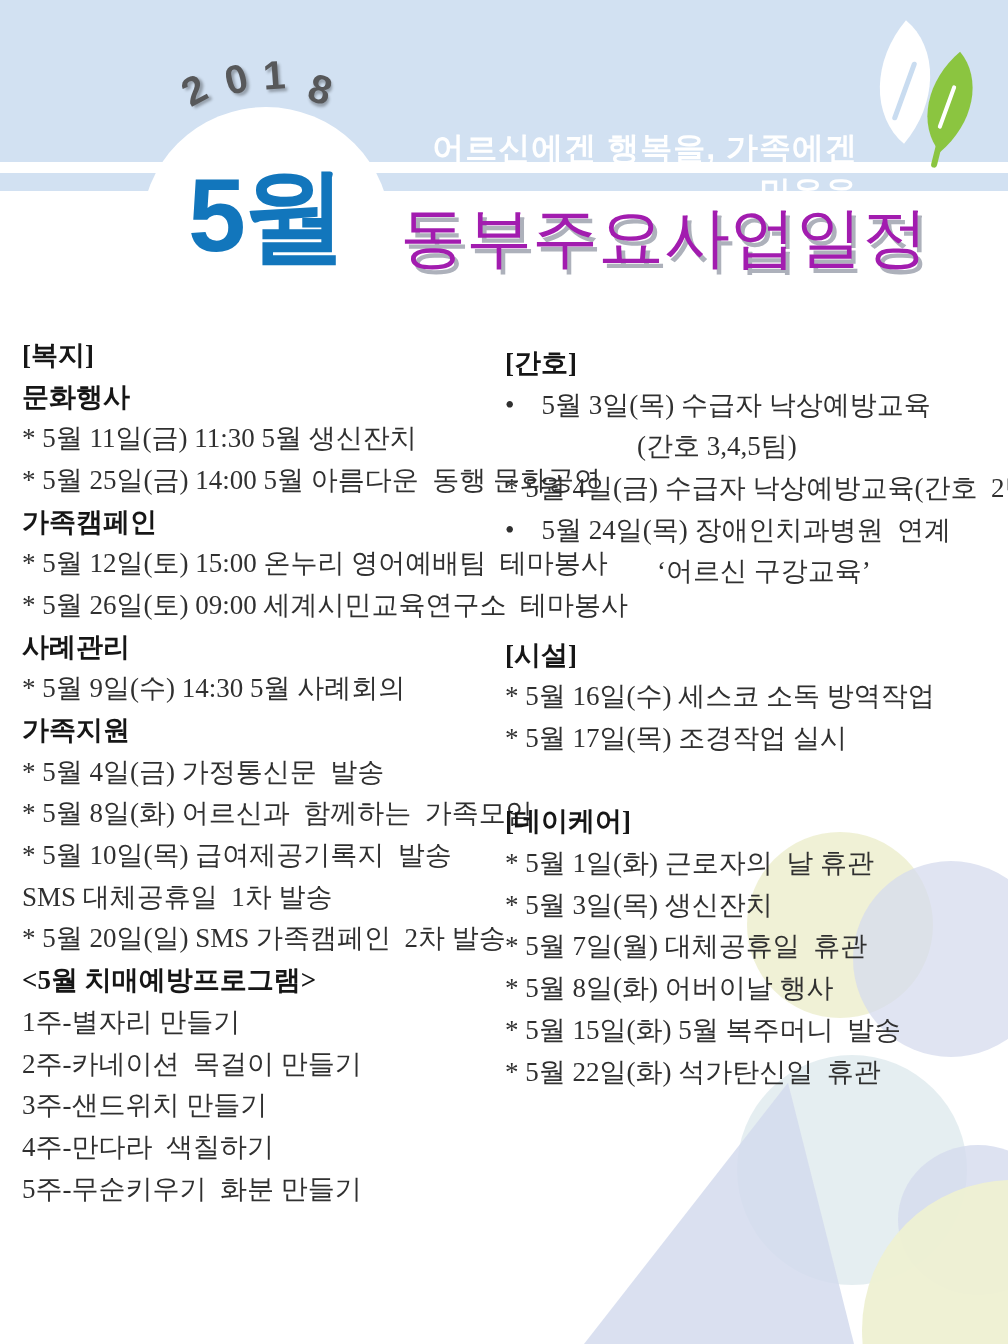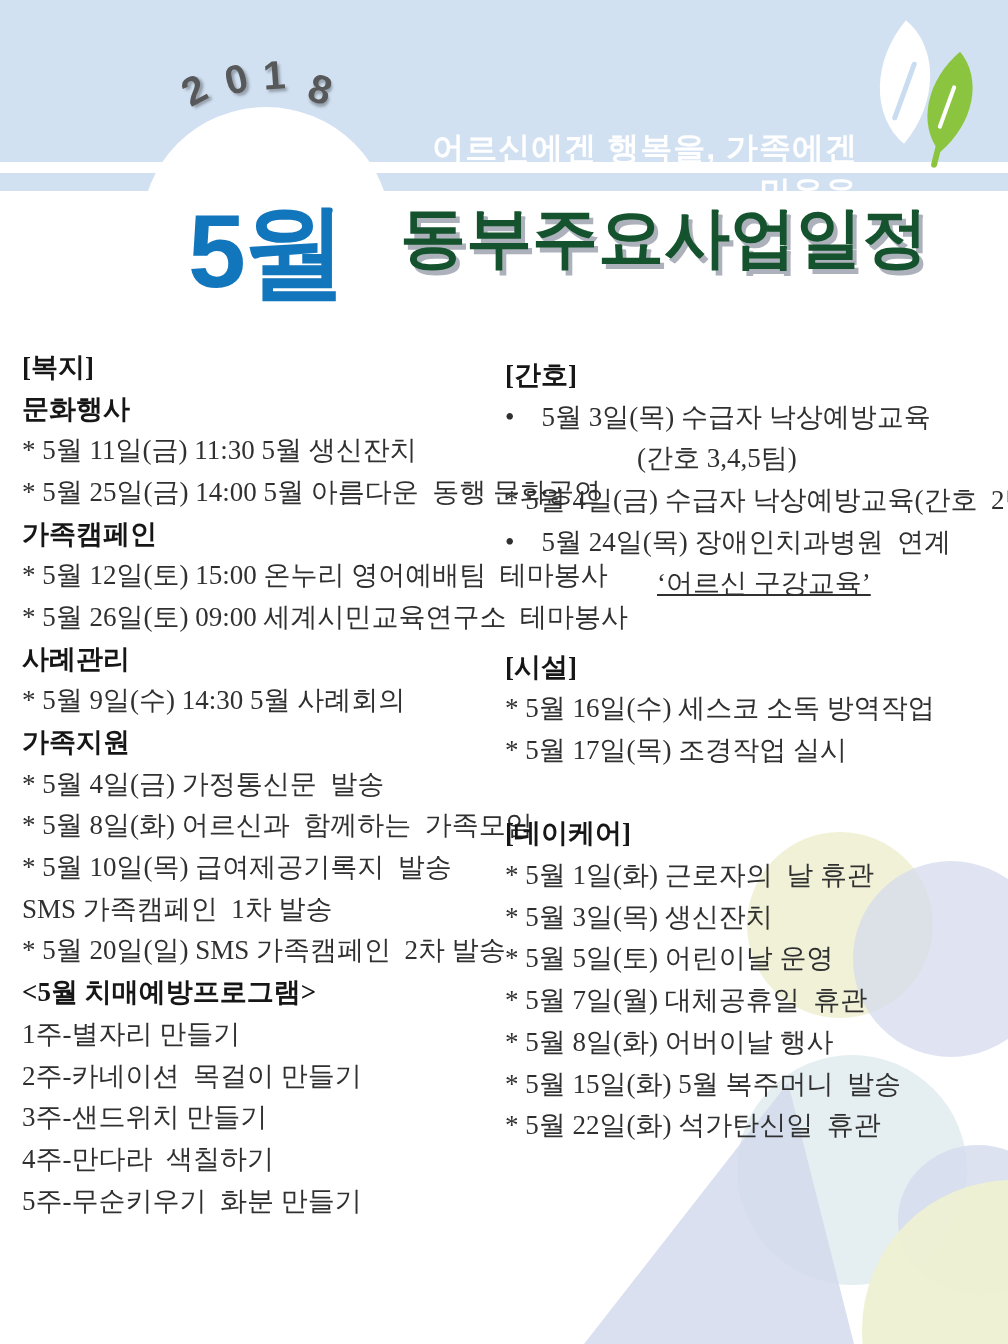--- a/index.html
+++ b/index.html
@@ -22,24 +22,24 @@
     font-size:40px; font-weight:bold; color:#57585a;
     text-shadow:2px 3px 3px rgba(0,0,0,0.30); line-height:1; }
   .yd-0 { left:183px; top:70px; transform:rotate(-28deg); }
   .yd-1 { left:225px; top:59px; transform:rotate(-14deg); }
   .yd-2 { left:263px; top:55px; transform:rotate(-4deg); }
   .yd-3 { left:309px; top:69px; transform:rotate(17deg); }
 
   
   .month { position:absolute; left:188px; top:163px; line-height:1;
     font-family:"Liberation Sans", sans-serif; font-size:104px; font-weight:800;
-    color:#1276bc; letter-spacing:-3px;margin-top:36px; }
+    color:#1276bc; letter-spacing:-3px; }
   .main-title { position:absolute; left:400px; top:203px; line-height:1.05;
-    font-family:"Liberation Sans", sans-serif; font-size:66px; font-weight:700;
-    color:#14532d; letter-spacing:0px;
+    font-family:"Liberation Sans", sans-serif; font-size:66px; font-weight:400;
+    color:#a21caf; letter-spacing:0px;
     text-shadow:4px 5px 0 rgba(105,113,132,0.55); }
 
   
   .tagline { position:absolute; left:420px; top:127px; width:438px; text-align:right;
     font-family:"Liberation Sans", sans-serif; font-size:32px; font-weight:bold;
     color:#ffffff; letter-spacing:1px; }
 
   
   .leaf-logo { position:absolute; left:852px; top:22px; width:152px; height:152px; }
   .leaf-white { position:absolute; left:14px; top:12px; width:78px; height:96px;
@@ -63,29 +63,29 @@
     background:rgba(222,234,237,0.80); }
   .wm-wedge { left:560px; top:1060px; width:300px; height:284px;
     background:rgba(211,218,237,0.85);
     clip-path:polygon(76% 8%, 98% 100%, 8% 100%); }
   .wm-c5 { left:862px; top:1180px; width:300px; height:300px; border-radius:50%;
     background:rgba(238,240,210,0.95); }
   .wm-c6 { left:898px; top:1145px; width:160px; height:150px; border-radius:50%;
     background:rgba(213,219,238,0.80); }
 
   
-  .col { position:absolute; z-index:5;margin-top:12px; }
+  .col { position:absolute; z-index:5; }
   .col-left  { left:22px;  top:334px; width:478px; }
   .col-right { left:505px; top:342px; width:495px; }
   .line { height:41.7px; display:flex; align-items:center;
     font-size:27px; color:#303030; white-space:pre; }
   .line.sec { font-weight:bold; color:#161616; }
   .line.sub { font-weight:bold; color:#161616;text-align:right; }
   .line.ind1 { padding-left:132px; }
-  .line.ind2 { padding-left:152px;text-decoration:underline; }
+  .line.ind2 { padding-left:152px; }
 
   .hdr { position:absolute; z-index:3; }
 </style>
 </head>
 <body>
 
 <div class="page">
 
   <div>
     <div class="wm wm-c1"></div>
@@ -125,21 +125,21 @@
       <div class="line item">* 5월 25일(금) 14:00 5월 아름다운  동행 문화공연</div>
       <div class="line sub">가족캠페인</div>
       <div class="line item">* 5월 12일(토) 15:00 온누리 영어예배팀  테마봉사</div>
       <div class="line item">* 5월 26일(토) 09:00 세계시민교육연구소  테마봉사</div>
       <div class="line sub">사례관리</div>
       <div class="line item">* 5월 9일(수) 14:30 5월 사례회의</div>
       <div class="line sub">가족지원</div>
       <div class="line item">* 5월 4일(금) 가정통신문  발송</div>
       <div class="line item">* 5월 8일(화) 어르신과  함께하는  가족모임</div>
       <div class="line item">* 5월 10일(목) 급여제공기록지  발송</div>
-      <div class="line item">SMS 가족캠페인  1차 발송</div>
+      <div class="line item">SMS 대체공휴일  1차 발송</div>
       <div class="line item">* 5월 20일(일) SMS 가족캠페인  2차 발송</div>
       <div class="line sub">&lt;5월 치매예방프로그램&gt;</div>
       <div class="line item">1주-별자리 만들기</div>
       <div class="line item">2주-카네이션  목걸이 만들기</div>
       <div class="line item">3주-샌드위치 만들기</div>
       <div class="line item">4주-만다라  색칠하기</div>
       <div class="line item">5주-무순키우기  화분 만들기</div>
     </div>
   <div class="col col-right">
       <div class="line sec">[간호]</div>
@@ -149,20 +149,19 @@
       <div class="line item">•    5월 24일(목) 장애인치과병원  연계</div>
       <div class="line ind2">‘어르신 구강교육’</div>
       <div class="line spacer"></div>
       <div class="line sec">[시설]</div>
       <div class="line item">* 5월 16일(수) 세스코 소독 방역작업</div>
       <div class="line item">* 5월 17일(목) 조경작업 실시</div>
       <div class="line spacer"></div>
       <div class="line sec">[데이케어]</div>
       <div class="line item">* 5월 1일(화) 근로자의  날 휴관</div>
       <div class="line item">* 5월 3일(목) 생신잔치</div>
-      <div class="line item">* 5월 5일(토) 어린이날 운영</div>
       <div class="line item">* 5월 7일(월) 대체공휴일  휴관</div>
       <div class="line item">* 5월 8일(화) 어버이날 행사</div>
       <div class="line item">* 5월 15일(화) 5월 복주머니  발송</div>
       <div class="line item">* 5월 22일(화) 석가탄신일  휴관</div>
     </div>
 
 </div>
 
 </body></html>

